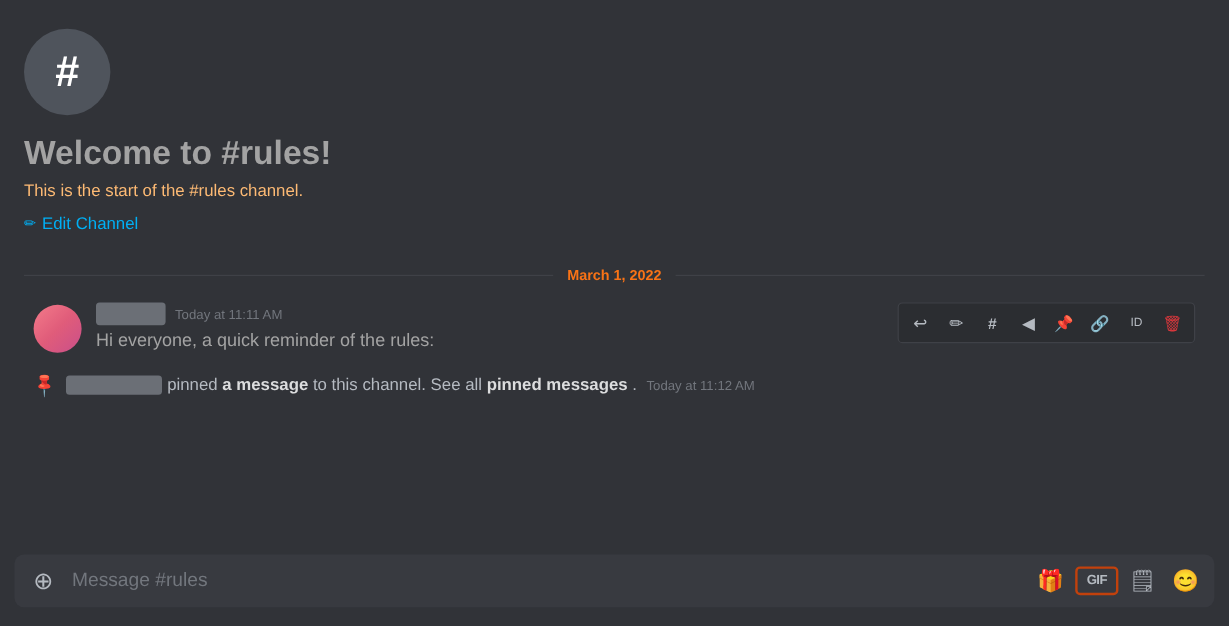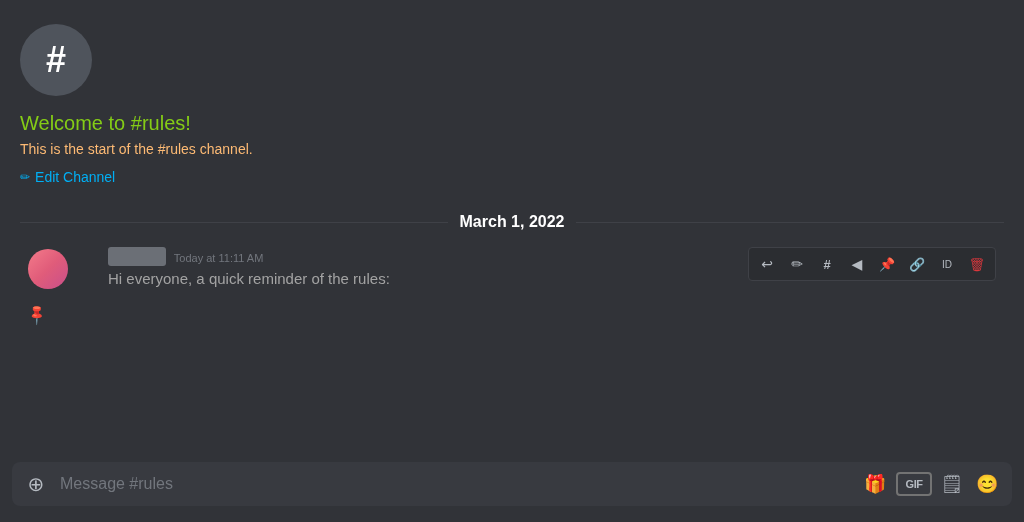--- a/index.html
+++ b/index.html
@@ -34,23 +34,23 @@
     }
 
     .channel-icon-circle .hash {
       font-size: 36px;
       font-weight: 900;
       color: #fff;
       line-height: 1;
     }
 
     .welcome-title {
-      font-size: 20px;
-      font-weight: 400;
-      color: #84cc16;
+      font-size: 28px;
+      font-weight: 700;
+      color: #a3a3a3;
       margin-bottom: 6px;
     }
 
     .welcome-subtitle {
       font-size: 14px;
       color: #fdba74;
       margin-bottom: 12px;
     }
 
     .edit-channel-link {
@@ -79,40 +79,39 @@
 
     .date-divider::before,
     .date-divider::after {
       content: '';
       flex: 1;
       height: 1px;
       background: #3f4147;
     }
 
     .date-divider-text {
-      font-size: 16px;
+      font-size: 12px;
       font-weight: 600;
-      color: #ffffff;
+      color: #f97316;
       white-space: nowrap;
     }
 
     .message-area {
       flex: 1;
       overflow-y: auto;
       padding-bottom: 10px;
     }
 
     .message-row {
       display: flex;
       align-items: flex-start;
       padding: 4px 8px 4px 8px;
       border-radius: 4px;
       position: relative;
       margin-bottom: 10px;
-      gap: 28px;
     }
 
     .message-row .message-actions {
       position: absolute;
       right: 8px;
       top: 4px;
       display: flex;
       align-items: center;
       gap: 2px;
       background: #2b2d31;
@@ -269,21 +268,21 @@
       align-items: center;
       justify-content: center;
       cursor: pointer;
       color: #b5bac1;
       font-size: 18px;
       border-radius: 4px;
     }
     .gif-btn {
       width: 36px;
       height: 24px;
-      border: 2px solid #737373;
+      border: 2px solid #c2410c;
       border-radius: 4px;
       display: flex;
       align-items: center;
       justify-content: center;
       font-size: 11px;
       font-weight: 800;
       color: #b5bac1;
       cursor: pointer;
       letter-spacing: -0.5px;
     }
@@ -341,20 +340,29 @@
         <div class="action-btn" title="Mark Unread">◀</div>
         <div class="action-btn" title="Pin Message" style="font-size:13px">📌</div>
         <div class="action-btn" title="Copy Link" style="font-size:13px">🔗</div>
         <div class="action-btn" title="Copy ID" style="font-size:10px;font-weight:400">ID</div>
         <div class="action-btn danger" title="Delete Message" style="font-size:13px">🗑</div>
       </div>
     </div>
 
     <div class="pin-row">
       <span class="pin-icon">📌</span>
+      <span class="pin-text">
+        <span class="blurred-name">&nbsp;</span>
+        <span> pinned </span>
+        <span class="highlight">a message</span>
+        <span> to this channel. See all </span>
+        <span class="link" style="cursor:pointer">pinned messages</span>
+        <span>.</span>
+        <span class="pin-timestamp">Today at 11:12 AM</span>
+      </span>
     </div>
   </div>
 </div>
 
 <div class="input-bar">
   <button class="add-btn">⊕</button>
   <input class="message-input" type="text" placeholder="Message #rules" style="">
   <div class="input-actions">
     <div class="input-action-btn">🎁</div>
     <div class="gif-btn">GIF</div>

